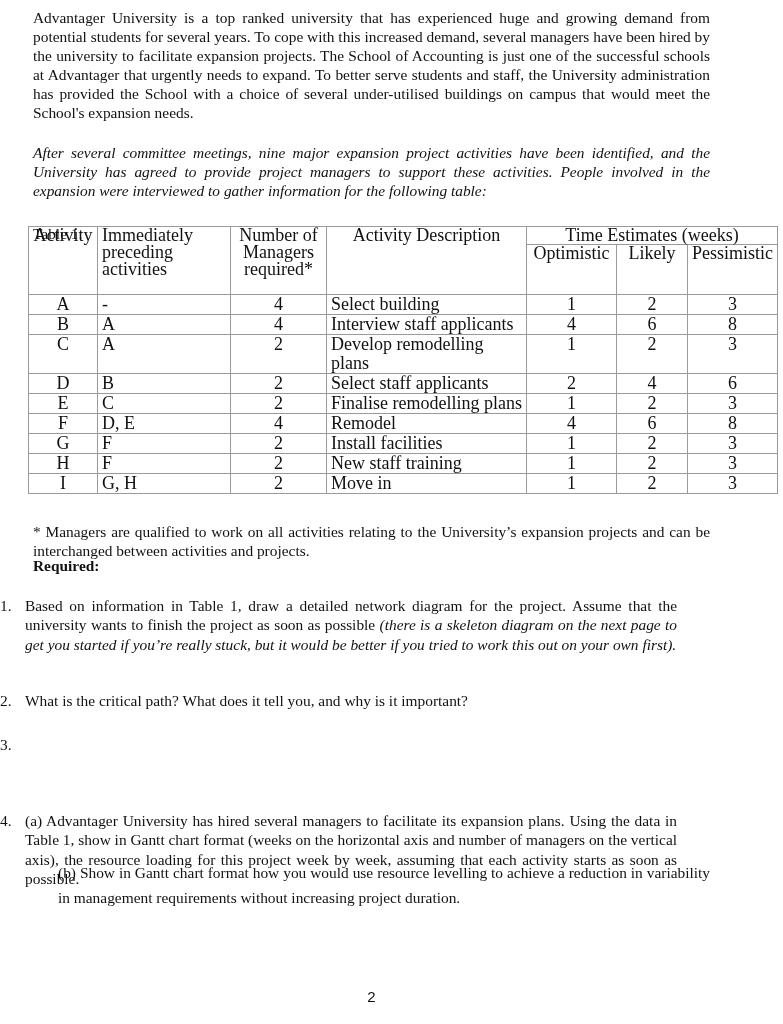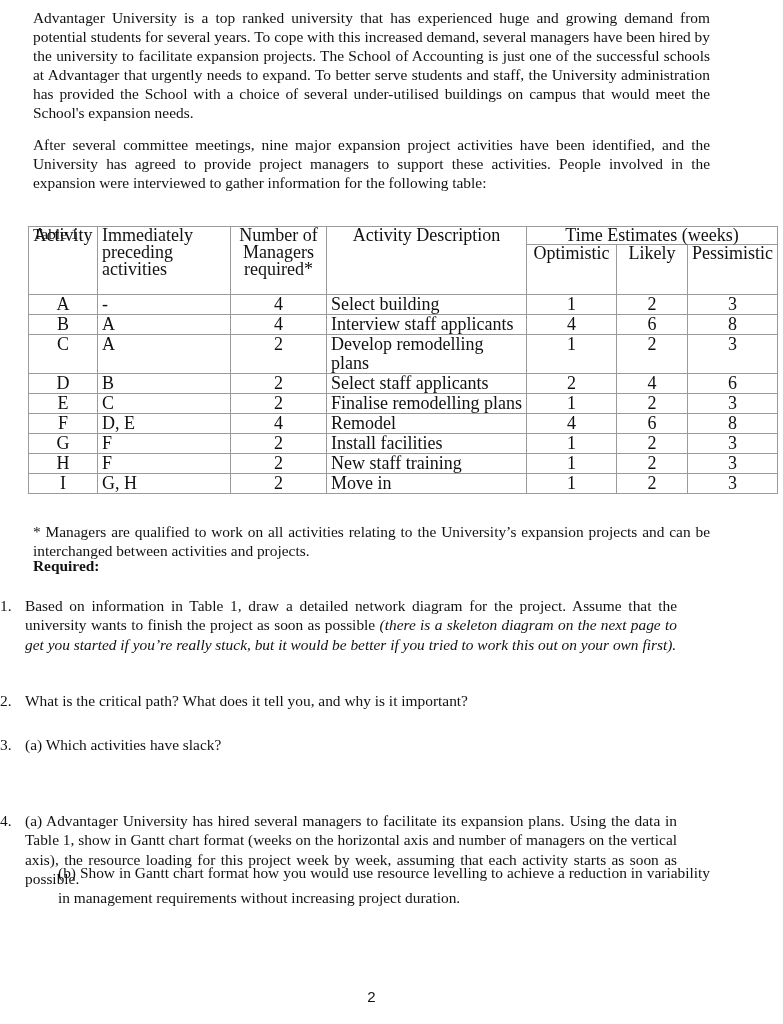--- a/index.html
+++ b/index.html
@@ -6,21 +6,21 @@
   body {
     width: 783px; height: 1024px; position: relative; overflow: hidden;
     font-family: "Liberation Serif", "DejaVu Serif", serif;
     color: #111111; font-size: 15.4px;
   }
   .para {
     position: absolute; left: 33px; width: 677px;
     line-height: 19px; text-align: justify; margin: 0;
   }
   #p1 { top: 8px; }
-  #p2 { top: 135px; }
+  #p2 { top: 143px; font-style: italic; }
   #tcap { position: absolute; left: 33px; top: 224px; line-height: 19px; }
   table.t1 {
     position: absolute; left: 28px; top: 226px;
     border-collapse: collapse; font-size: 18px; line-height: 17px;
   }
   table.t1 td, table.t1 th {
     border: 1px solid #9a9a9a; padding: 0 4px; font-weight: normal; vertical-align: top;
   }
   table.t1 thead th { text-align: center; }
   table.t1 tbody td { height: 19px; line-height: 19px; padding-top: 0; padding-bottom: 0; }
@@ -164,21 +164,20 @@
 </div>
 
 <div class="q" id="q2">
   <span class="num">2.</span>
   <div class="body">What is the critical path? What does it tell you, and why is it important?</div>
 </div>
 
 <div class="q" id="q3">
   <span class="num">3.</span>
   <div class="body">
-    <div>(a) Which activities have slack?</div>
   </div>
 </div>
 
 <div class="q" id="q4">
   <span class="num">4.</span>
   <div class="body">(a) Advantager University has hired several managers to facilitate its expansion plans. Using the data in Table 1, show in Gantt chart format (weeks on the horizontal axis and number of managers on the vertical axis), the resource loading for this project week by week, assuming that each activity starts as soon as possible.</div>
 </div>
 <div id="q4b">(b) Show in Gantt chart format how you would use resource levelling to achieve a reduction in variability in management requirements without increasing project duration.</div>
 
 <div id="pagenum">2</div>

